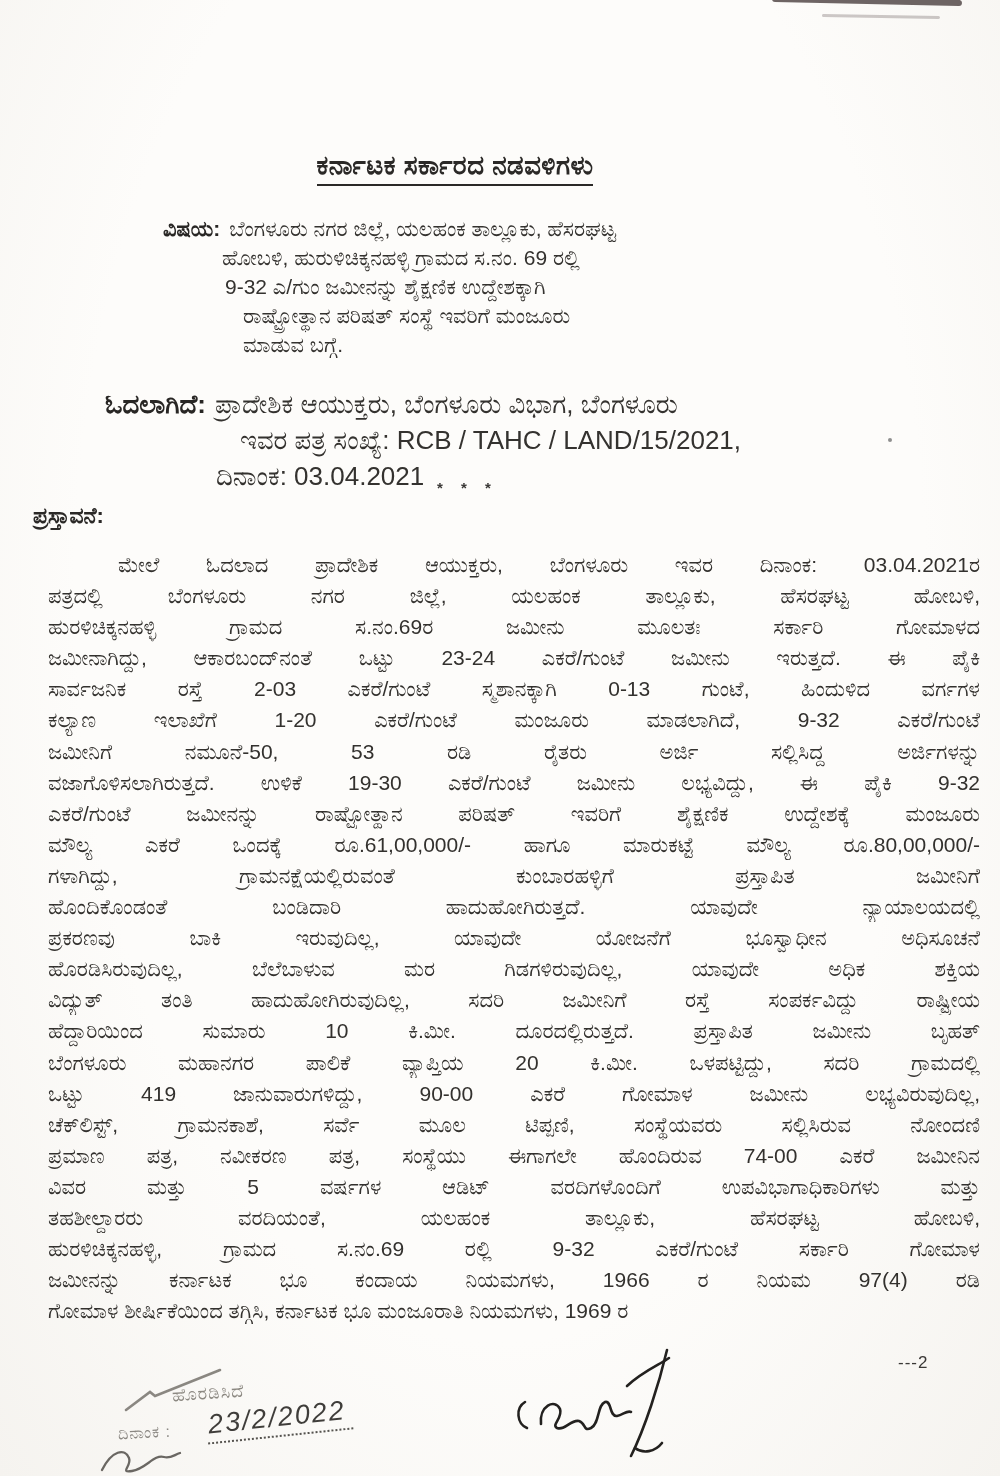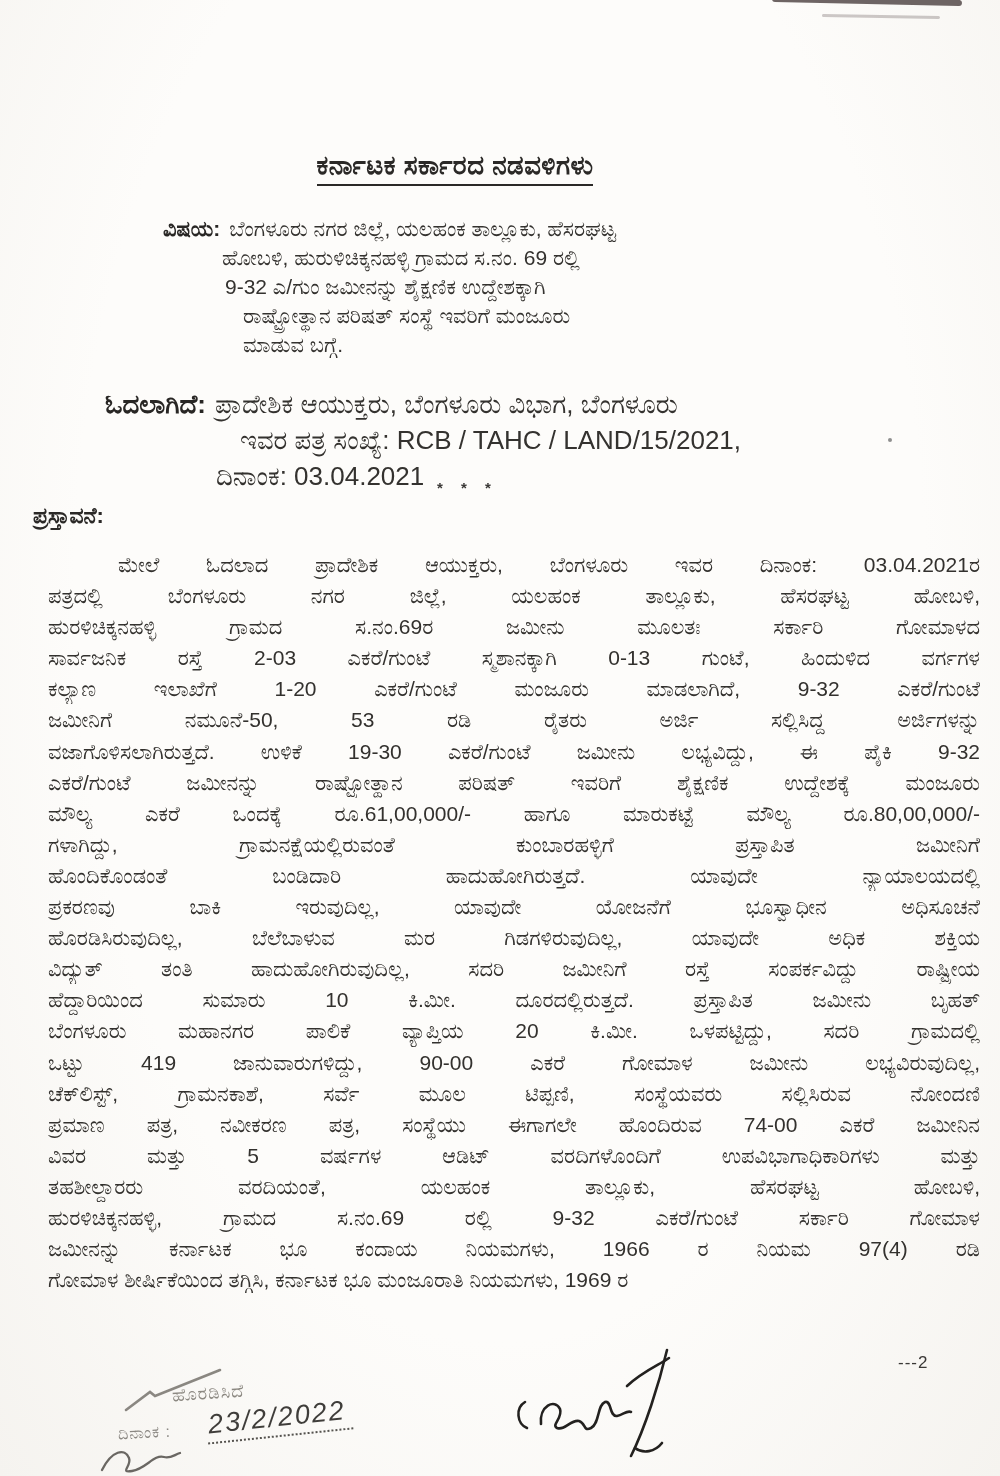--- a/index.html
+++ b/index.html
@@ -86,20 +86,21 @@
   </div>
 
   <div class="sep">* * *</div>
 
   <div class="preamble">ಪ್ರಸ್ತಾವನೆ:</div>
 
   <div class="body-block">
       <div class="bl">ಮೇಲೆ ಓದಲಾದ ಪ್ರಾದೇಶಿಕ ಆಯುಕ್ತರು, ಬೆಂಗಳೂರು ಇವರ ದಿನಾಂಕ: 03.04.2021ರ</div>
       <div class="bl">ಪತ್ರದಲ್ಲಿ ಬೆಂಗಳೂರು ನಗರ ಜಿಲ್ಲೆ, ಯಲಹಂಕ ತಾಲ್ಲೂಕು, ಹೆಸರಘಟ್ಟ ಹೋಬಳಿ,</div>
       <div class="bl">ಹುರಳಿಚಿಕ್ಕನಹಳ್ಳಿ ಗ್ರಾಮದ ಸ.ನಂ.69ರ ಜಮೀನು ಮೂಲತಃ ಸರ್ಕಾರಿ ಗೋಮಾಳದ</div>
+      <div class="bl">ಜಮೀನಾಗಿದ್ದು, ಆಕಾರಬಂದ್‌ನಂತೆ ಒಟ್ಟು 23-24 ಎಕರೆ/ಗುಂಟೆ ಜಮೀನು ಇರುತ್ತದೆ. ಈ ಪೈಕಿ</div>
       <div class="bl">ಸಾರ್ವಜನಿಕ ರಸ್ತೆ 2-03 ಎಕರೆ/ಗುಂಟೆ ಸ್ಮಶಾನಕ್ಕಾಗಿ 0-13 ಗುಂಟೆ, ಹಿಂದುಳಿದ ವರ್ಗಗಳ</div>
       <div class="bl">ಕಲ್ಯಾಣ ಇಲಾಖೆಗೆ 1-20 ಎಕರೆ/ಗುಂಟೆ ಮಂಜೂರು ಮಾಡಲಾಗಿದೆ, 9-32 ಎಕರೆ/ಗುಂಟೆ</div>
       <div class="bl">ಜಮೀನಿಗೆ ನಮೂನೆ-50, 53 ರಡಿ ರೈತರು ಅರ್ಜಿ ಸಲ್ಲಿಸಿದ್ದ ಅರ್ಜಿಗಳನ್ನು</div>
       <div class="bl">ವಜಾಗೊಳಿಸಲಾಗಿರುತ್ತದೆ. ಉಳಿಕೆ 19-30 ಎಕರೆ/ಗುಂಟೆ ಜಮೀನು ಲಭ್ಯವಿದ್ದು, ಈ ಪೈಕಿ 9-32</div>
       <div class="bl">ಎಕರೆ/ಗುಂಟೆ ಜಮೀನನ್ನು ರಾಷ್ಟ್ರೋತ್ಥಾನ ಪರಿಷತ್ ಇವರಿಗೆ ಶೈಕ್ಷಣಿಕ ಉದ್ದೇಶಕ್ಕೆ ಮಂಜೂರು</div>
       <div class="bl">ಮೌಲ್ಯ ಎಕರೆ ಒಂದಕ್ಕೆ ರೂ.61,00,000/- ಹಾಗೂ ಮಾರುಕಟ್ಟೆ ಮೌಲ್ಯ ರೂ.80,00,000/-</div>
       <div class="bl">ಗಳಾಗಿದ್ದು, ಗ್ರಾಮನಕ್ಷೆಯಲ್ಲಿರುವಂತೆ ಕುಂಬಾರಹಳ್ಳಿಗೆ ಪ್ರಸ್ತಾಪಿತ ಜಮೀನಿಗೆ</div>
       <div class="bl">ಹೊಂದಿಕೊಂಡಂತೆ ಬಂಡಿದಾರಿ ಹಾದುಹೋಗಿರುತ್ತದೆ. ಯಾವುದೇ ನ್ಯಾಯಾಲಯದಲ್ಲಿ</div>
       <div class="bl">ಪ್ರಕರಣವು ಬಾಕಿ ಇರುವುದಿಲ್ಲ, ಯಾವುದೇ ಯೋಜನೆಗೆ ಭೂಸ್ವಾಧೀನ ಅಧಿಸೂಚನೆ</div>
       <div class="bl">ಹೊರಡಿಸಿರುವುದಿಲ್ಲ, ಬೆಲೆಬಾಳುವ ಮರ ಗಿಡಗಳಿರುವುದಿಲ್ಲ, ಯಾವುದೇ ಅಧಿಕ ಶಕ್ತಿಯ</div>

